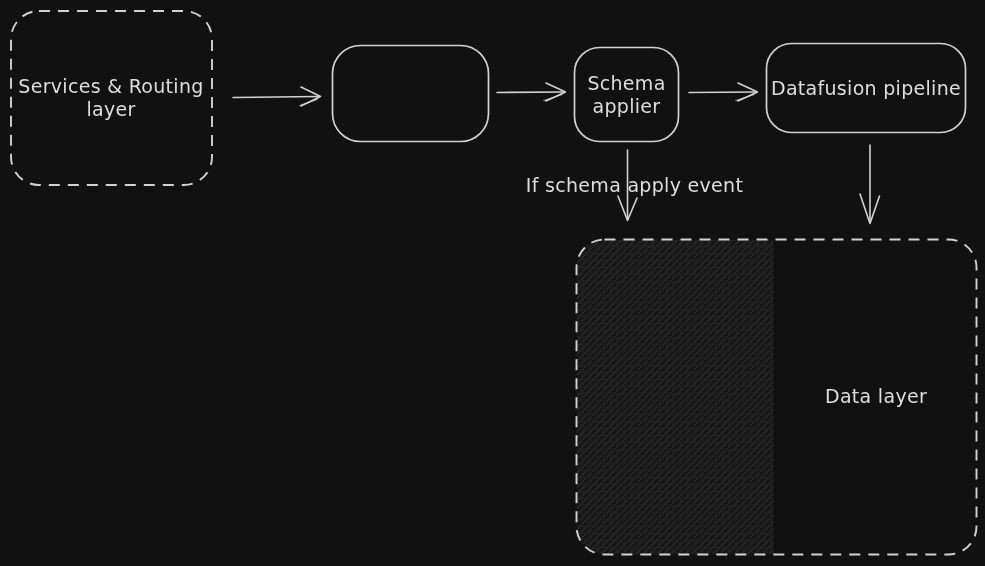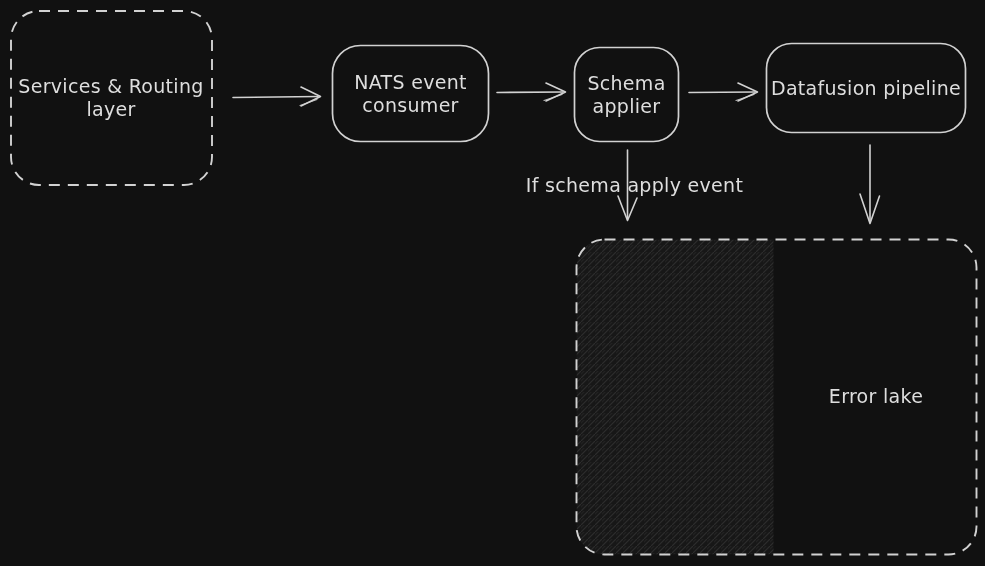--- a/index.html
+++ b/index.html
@@ -79,24 +79,23 @@
       <path class="arrow" d="M618,196 L627.5,220.5 L637,198"></path>
     </g>
     <g>
       <path class="arrow" d="M870,145 L870,222"></path>
       <path class="arrow" d="M860,194 L870,223.5 L879.5,196"></path>
     </g>
   </svg>
 
   <div class="label" style="left:16px;top:10px;width:190px;height:175px;">Services &amp; Routing layer</div>
 
-  <div class="label" style="left:332px;top:45px;width:157px;height:97px;">NATS event consumer</div>
 
   <div class="label" style="left:574px;top:47px;width:105px;height:95px;">Schema applier</div>
 
   <div class="label nowrap" style="left:761px;top:43px;width:210px;height:90px;">Datafusion pipeline</div>
 
   <div class="label nowrap" style="left:512px;top:171px;width:245px;height:28px;">If schema apply event</div>
 
 
-  <div class="label" style="left:773px;top:381px;width:206px;height:30px;">Error lake</div>
+  <div class="label" style="left:773px;top:381px;width:206px;height:30px;">Data layer</div>
 
 </div>
 
 </body></html>

